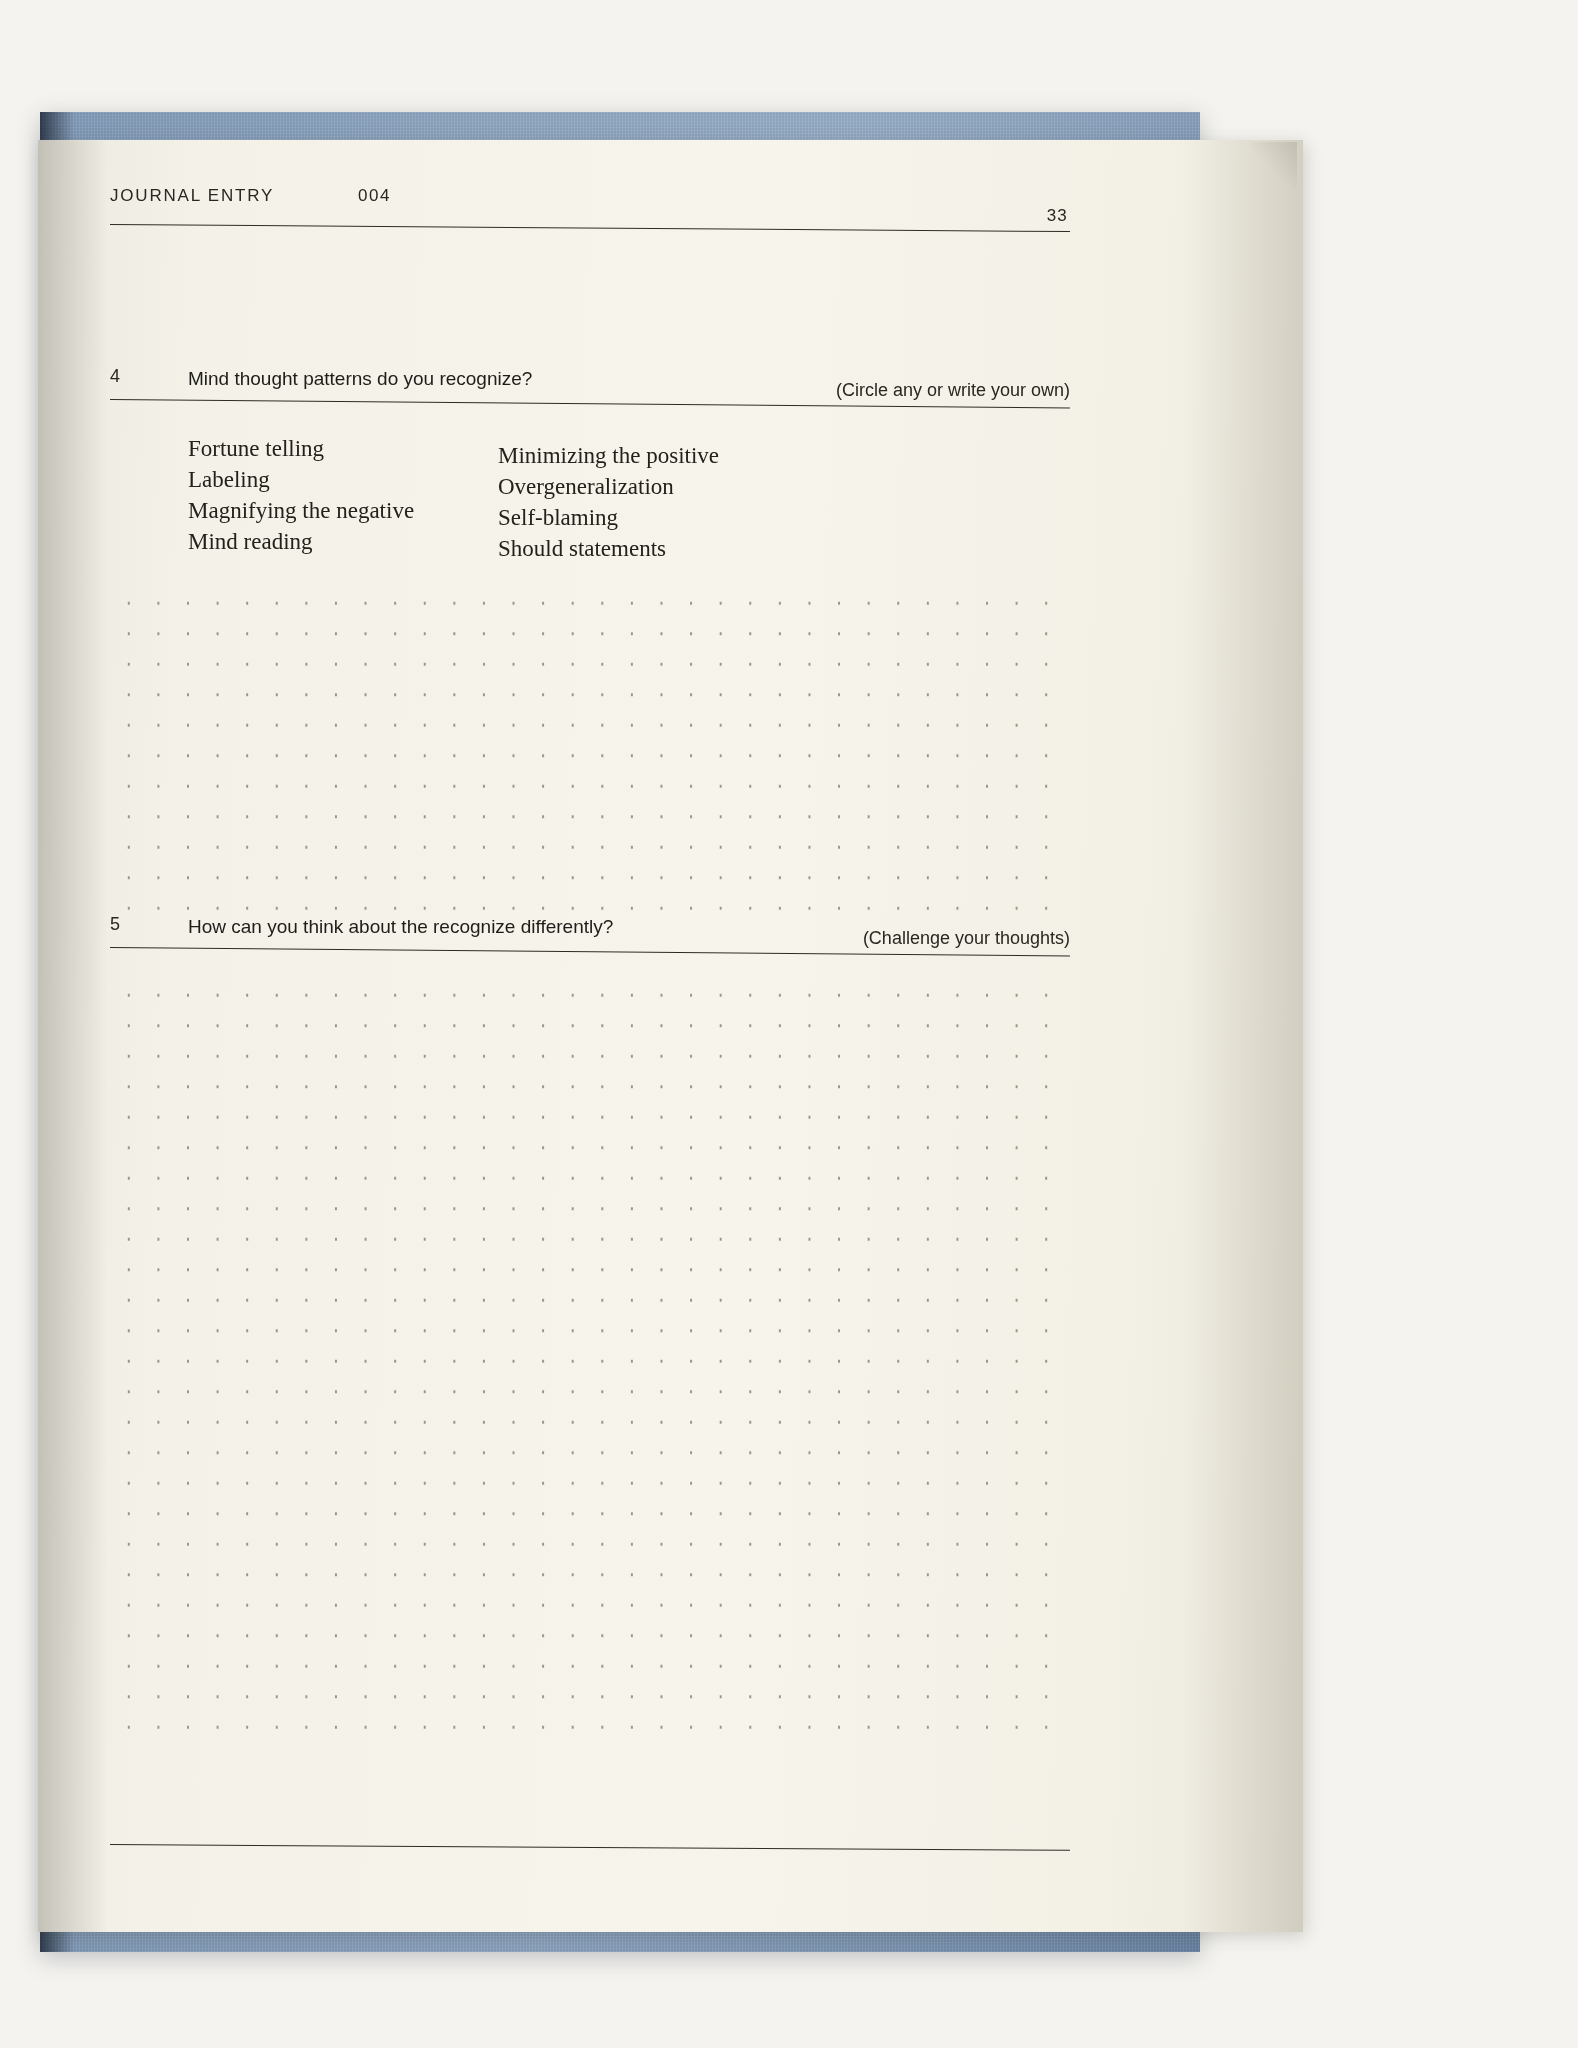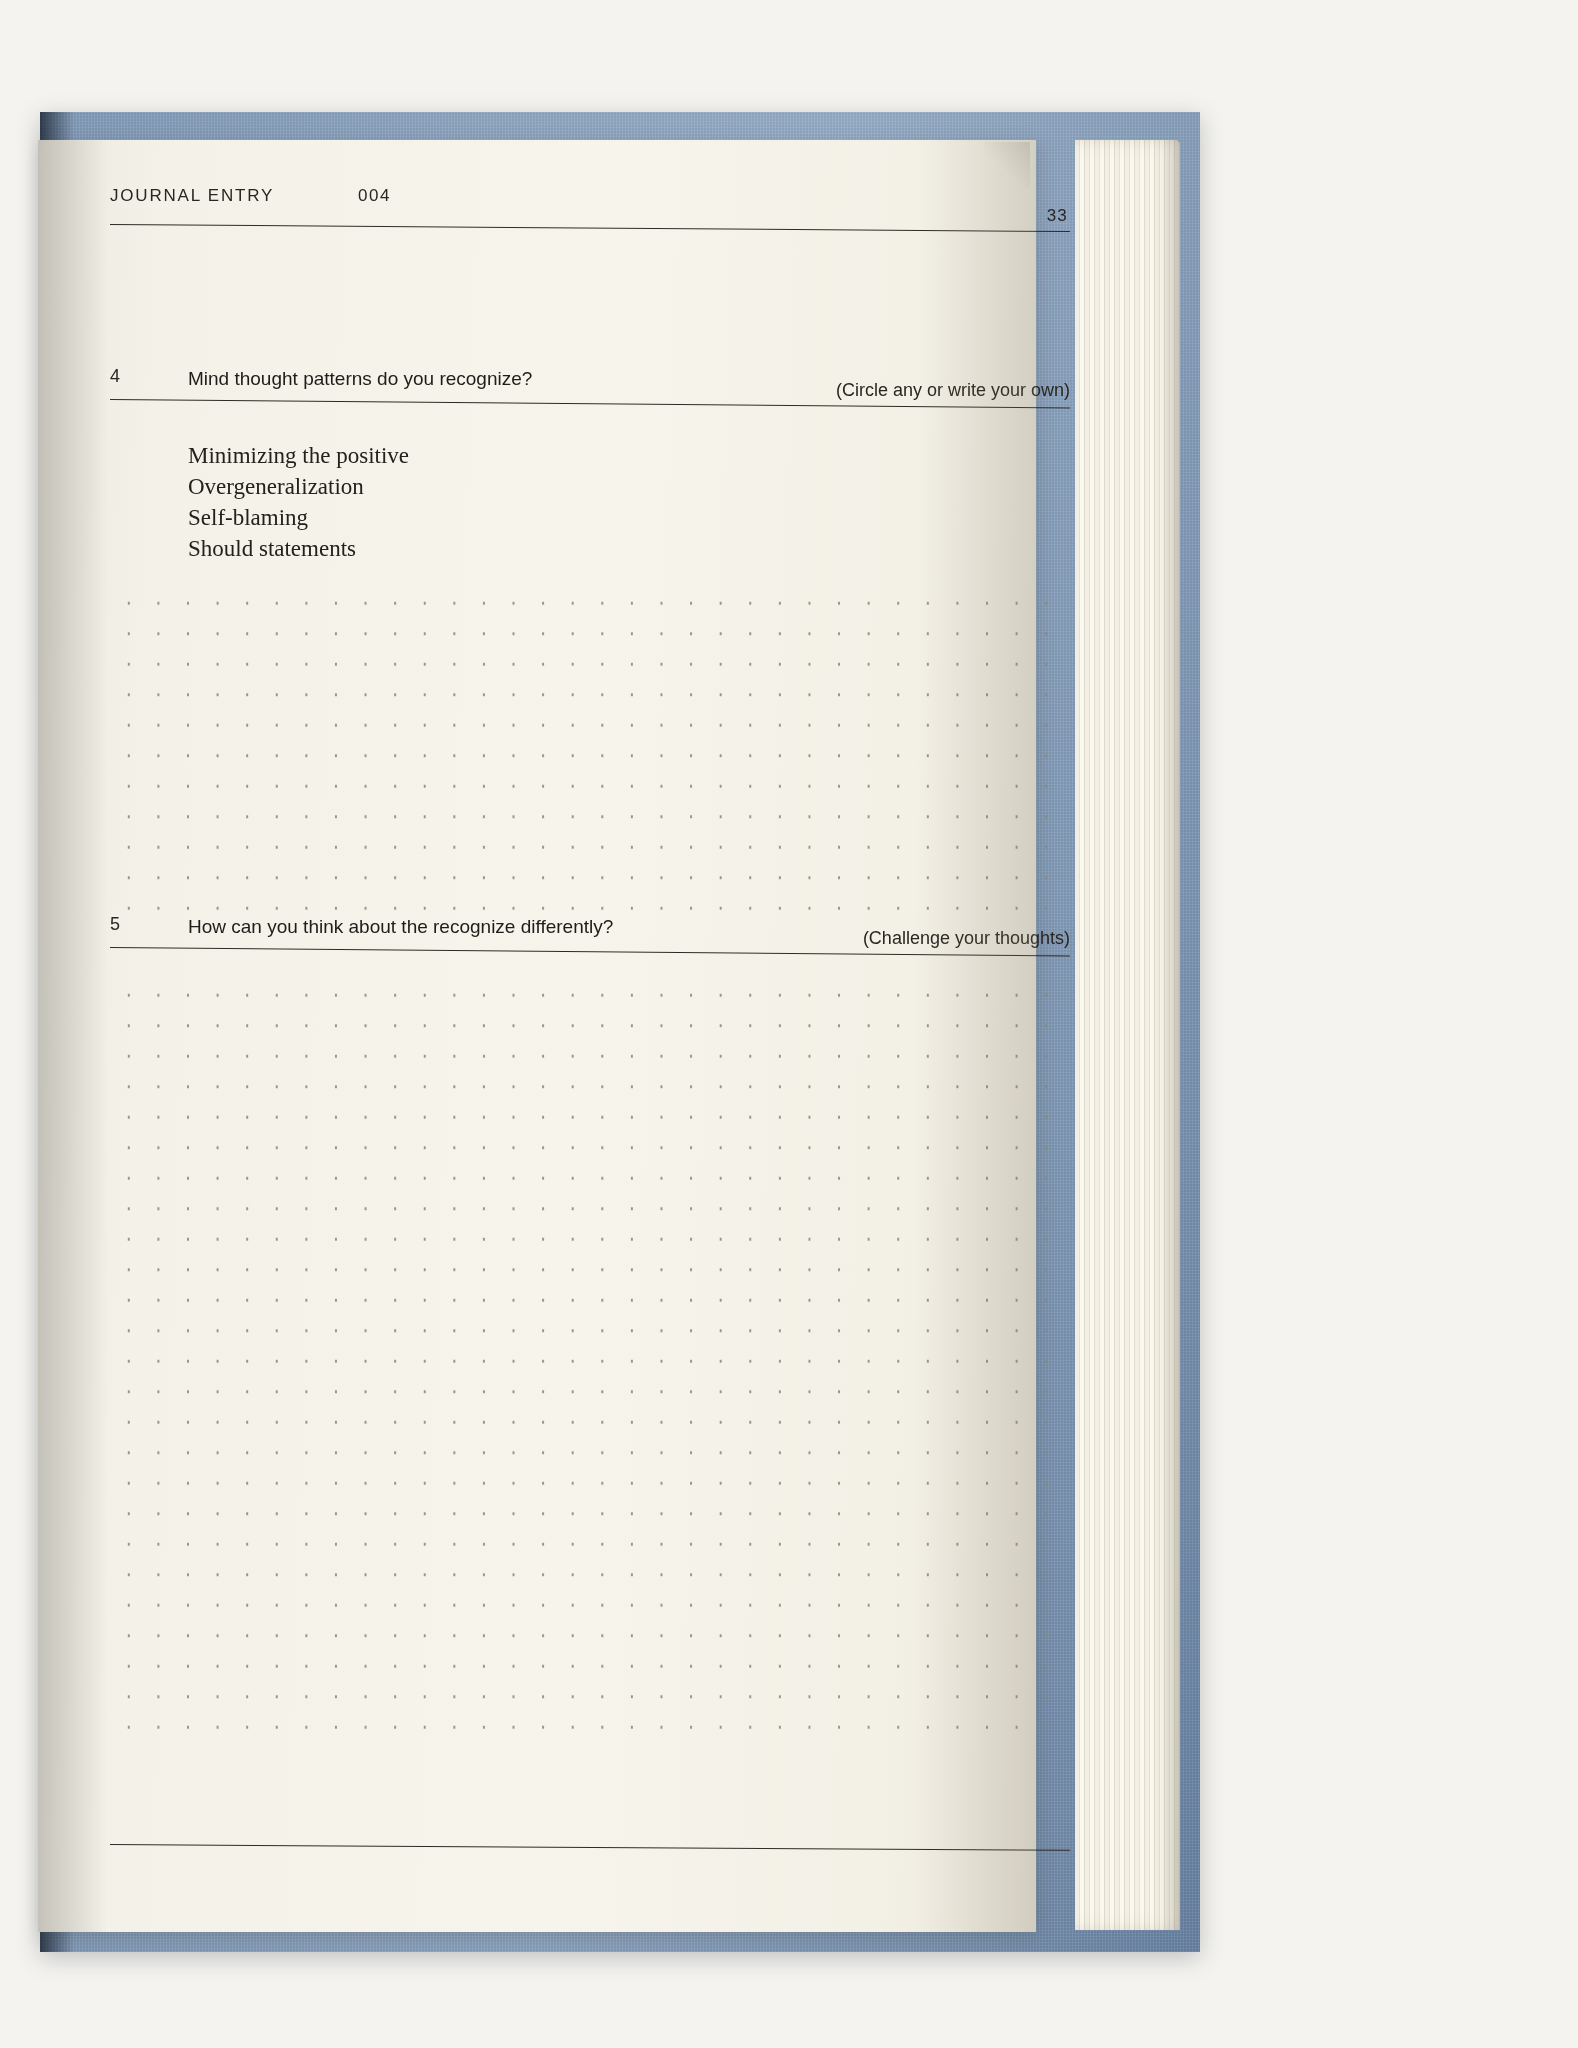--- a/index.html
+++ b/index.html
@@ -67,21 +67,21 @@
         #ded9ca 9px, #ded9ca 10px);
     box-shadow: inset -14px 0 22px -10px rgba(120,112,95,0.55);
     border-top-right-radius: 5px;
   }
 
   
   .page {
     position: absolute;
     left: 38px;
     top: 140px;
-    width: 998px;
+    width: 1265px;
     height: 1792px;
     background: linear-gradient(92deg, #edeae0 0%, #f3f1e8 12%, #f6f4eb 55%, #f3f0e6 85%, #eae6da 100%);
     box-shadow: 2px 4px 16px rgba(70,70,60,0.22);
   }
   .page::before{
     content:"";
     position:absolute; left:0; top:0; bottom:0; width:70px;
     background: linear-gradient(90deg, rgba(95,95,85,0.30), rgba(95,95,85,0.0));
     pointer-events:none;
   }
@@ -237,20 +237,26 @@
         <div class="mast-rule"></div>
       </div>
 
       <div class="qblock" style="top:180px;">
         <div class="qnum">4</div>
         <div class="qtext">Mind thought patterns do you recognize?</div>
         <div class="qhint">(Circle any or write your own)</div>
         <div class="qrule"></div>
 
         <div class="options">
+          <div class="opt-col c2">
+            <div class="opt">Fortune telling</div>
+            <div class="opt">Labeling</div>
+            <div class="opt">Magnifying the negative</div>
+            <div class="opt">Mind reading</div>
+          </div>
           <div class="opt-col c3">
             <div class="opt">Minimizing the positive</div>
             <div class="opt">Overgeneralization</div>
             <div class="opt">Self-blaming</div>
             <div class="opt">Should statements</div>
           </div>
         </div>
       </div>
 
       <div class="dots" style="left:0px; top:398px; width:960px; height:330px;"></div>

